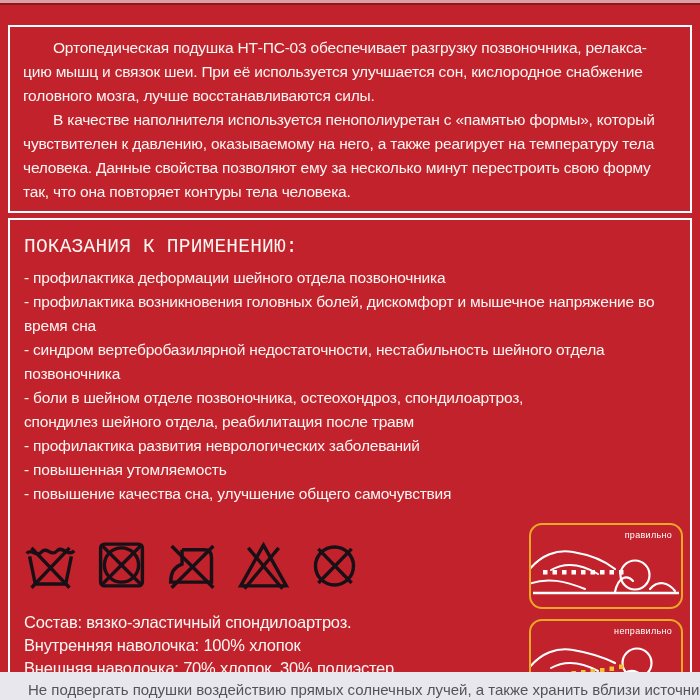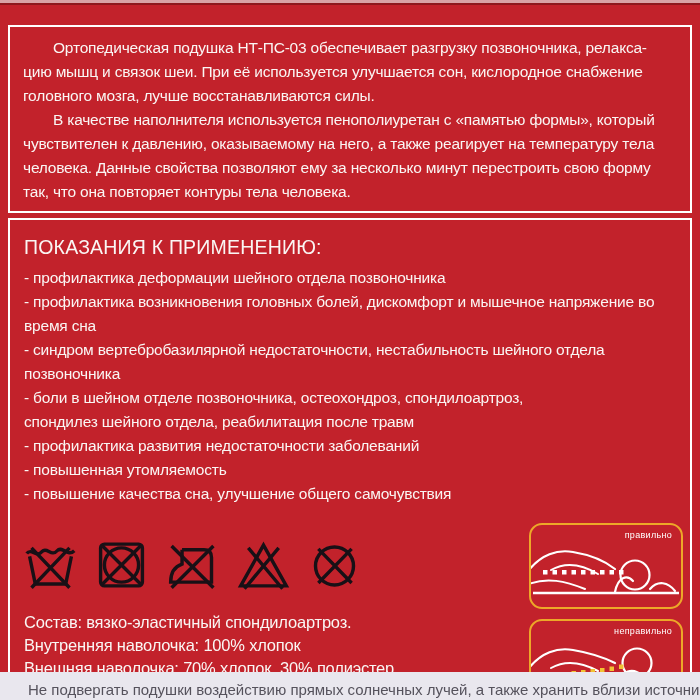--- a/index.html
+++ b/index.html
@@ -11,21 +11,21 @@
 
   .panel{position:absolute;border:2px solid #ffffff;box-sizing:border-box;color:#faf6f4;}
   .panel-intro{left:8px;top:12px;width:684px;height:188px;padding:9px 13px 0 13px;margin-top:13px;}
   .panel-main {left:8px;top:218px;width:684px;height:460px;}
 
   .tline{white-space:nowrap;overflow:hidden;font-size:15.5px;letter-spacing:-0.2px;
          line-height:24px;height:24px;}
   .indent{padding-left:30px;}
 
   .heading{position:absolute;left:14px;top:16px;font-size:19.5px;letter-spacing:0.2px;
-           white-space:nowrap;}
+           white-space:nowrap;font-family:Liberation Mono, monospace;}
   .bullets{position:absolute;left:14px;top:46px;right:20px;}
 
   .care-row{position:absolute;left:12px;top:314px;display:flex;gap:14px;}
   .care-row svg{display:block;}
 
   .diagram-row{position:absolute;top:303px;right:7px;display:flex;gap:10px;flex-direction:column;}
   .diagram{width:150px;height:82px;border:2.5px solid #eda828;border-radius:13px;
            position:relative;box-sizing:content-box;}
   .diagram svg{position:absolute;inset:0;}
   .diagram-label{position:absolute;top:5px;right:9px;font-size:9px;color:#ffffff;
@@ -59,21 +59,21 @@
     <div class="heading">ПОКАЗАНИЯ К ПРИМЕНЕНИЮ:</div>
 
     <div class="bullets">
       <div class="tline">- профилактика деформации шейного отдела позвоночника</div>
       <div class="tline">- профилактика возникновения головных болей, дискомфорт и мышечное напряжение во</div>
       <div class="tline">время сна</div>
       <div class="tline">- синдром вертебробазилярной недостаточности, нестабильность шейного отдела</div>
       <div class="tline">позвоночника</div>
       <div class="tline">- боли в шейном отделе позвоночника, остеохондроз, спондилоартроз,</div>
       <div class="tline">спондилез шейного отдела, реабилитация после травм</div>
-      <div class="tline">- профилактика развития недостаточности заболеваний</div>
+      <div class="tline">- профилактика развития неврологических заболеваний</div>
       <div class="tline">- повышенная утомляемость</div>
       <div class="tline">- повышение качества сна, улучшение общего самочувствия</div>
     </div>
 
     <div class="care-row">
       <span>
         <svg width="57" height="62" viewBox="0 0 60 60" fill="none" stroke="#181016" stroke-width="3.6">
           <path d="M5,18 C10,11 15,23 21,16 C26,10 31,22 37,15 C42,9 48,22 55,15"></path>
           <path d="M8,21 L14,50 H46 L52,21"></path>
           <path d="M10,12 L50,54 M50,12 L10,54"></path>

